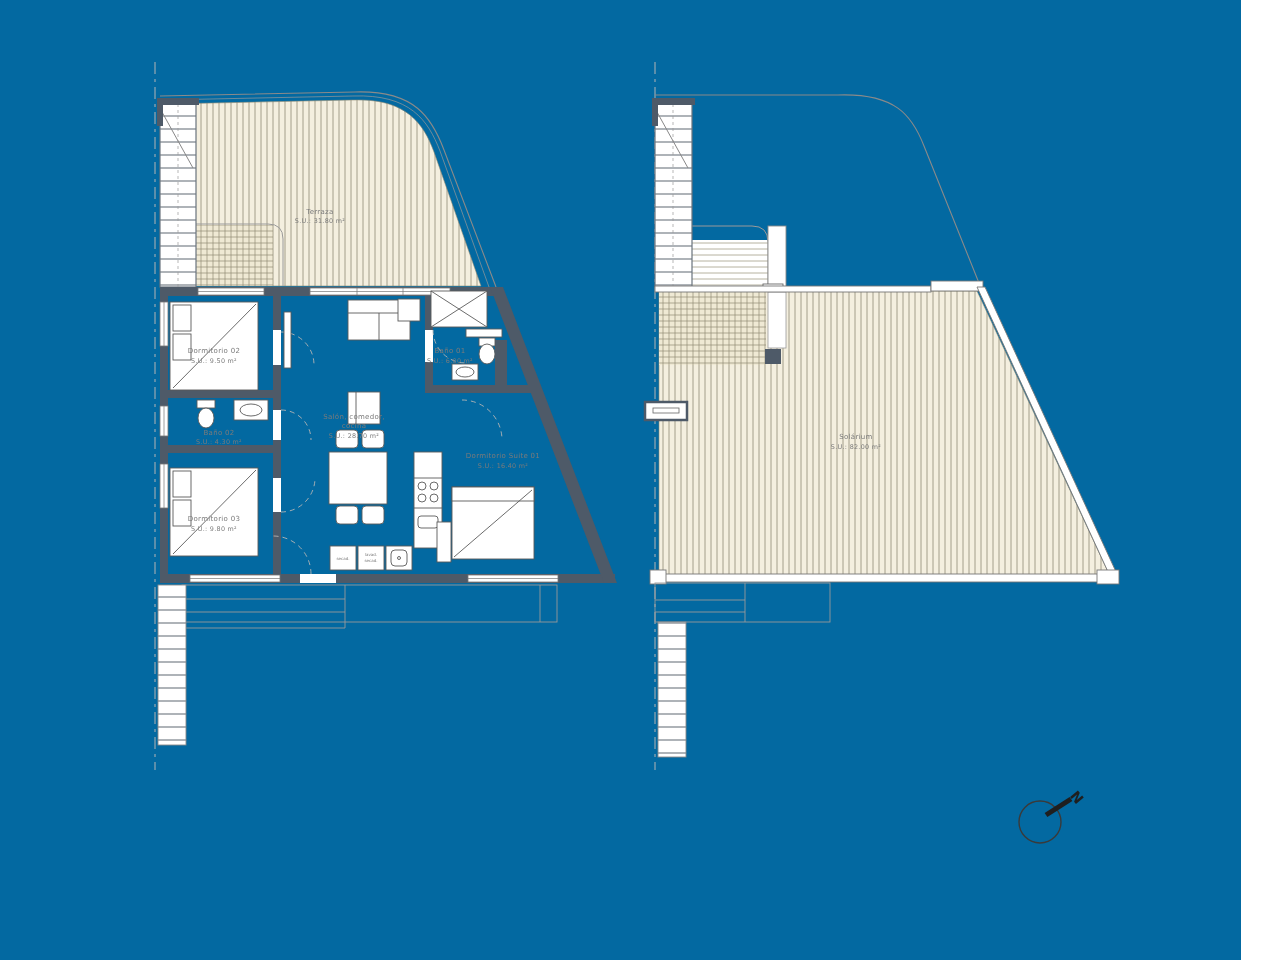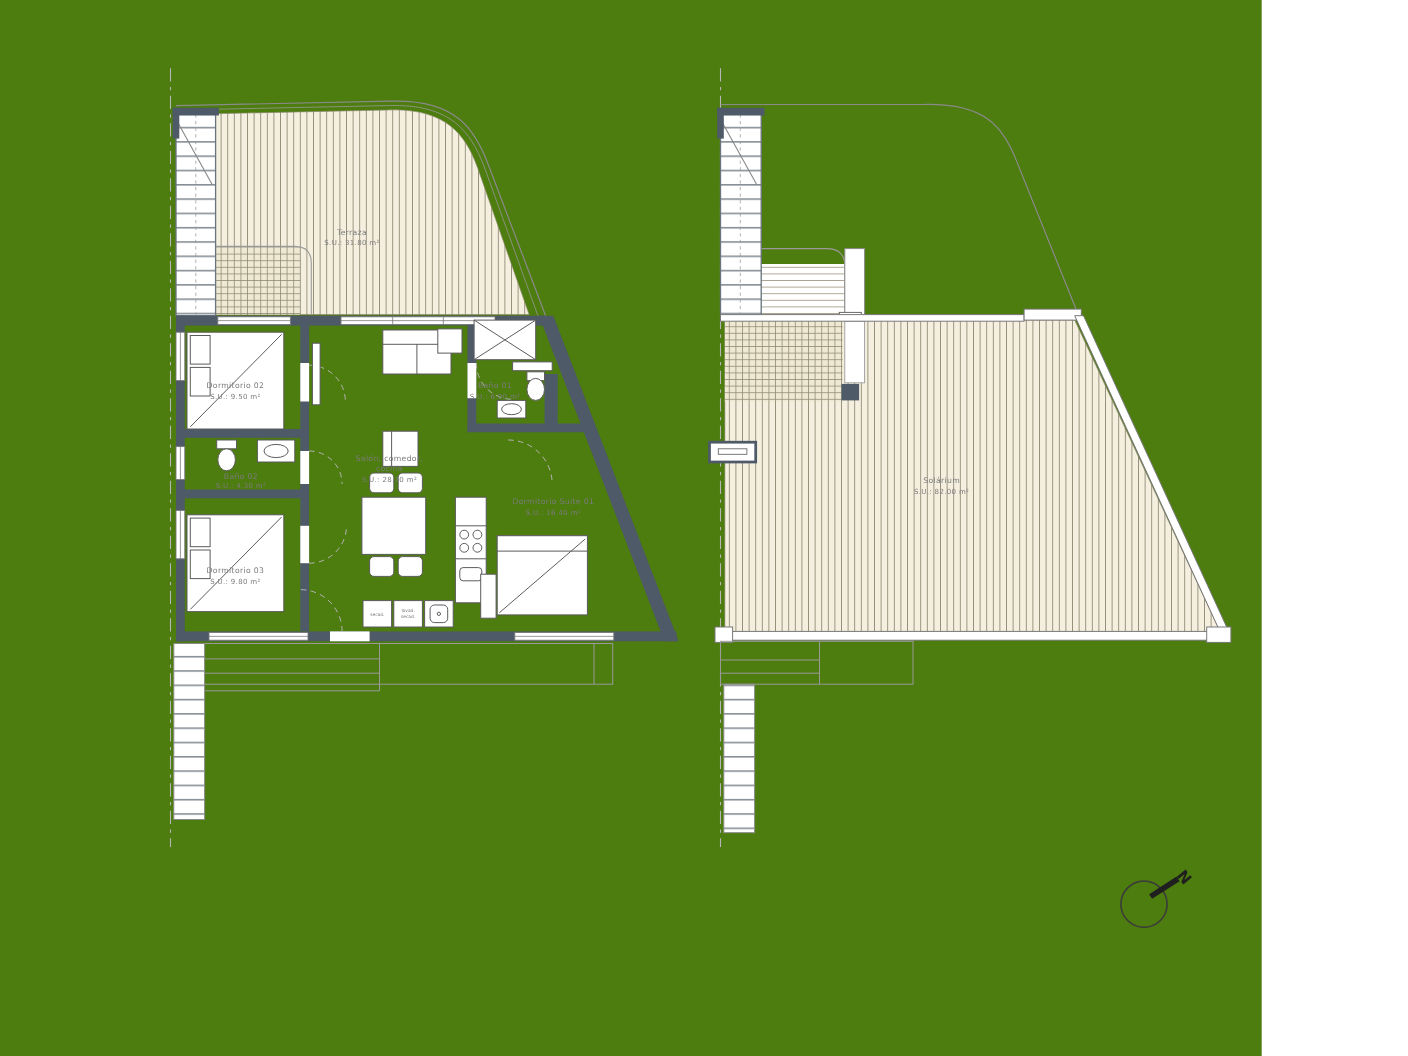--- a/index.html
+++ b/index.html
@@ -1,16 +1,16 @@
 <!DOCTYPE html>
 <html><head>
 <meta charset="utf-8">
 <style>
   html,body{margin:0;padding:0;background:#ffffff;}
-  .sheet{position:relative;width:1147px;height:960px;background:#4d7c0f;overflow:hidden;}
+  .sheet{position:relative;width:1241px;height:960px;background:#0369a1;overflow:hidden;}
   svg{display:block;}
   .t{font-family:"DejaVu Sans",sans-serif;font-size:7px;fill:#7b7b7b;text-anchor:middle;letter-spacing:.3px;}
   .ta{font-size:6.4px;}
   .tt{font-size:4px;letter-spacing:0;}
   .nor{font-family:"DejaVu Sans",sans-serif;font-size:14px;font-weight:bold;fill:#1f1f1f;text-anchor:middle;}
 </style>
 </head>
 <body>
 
 <div class="sheet">

